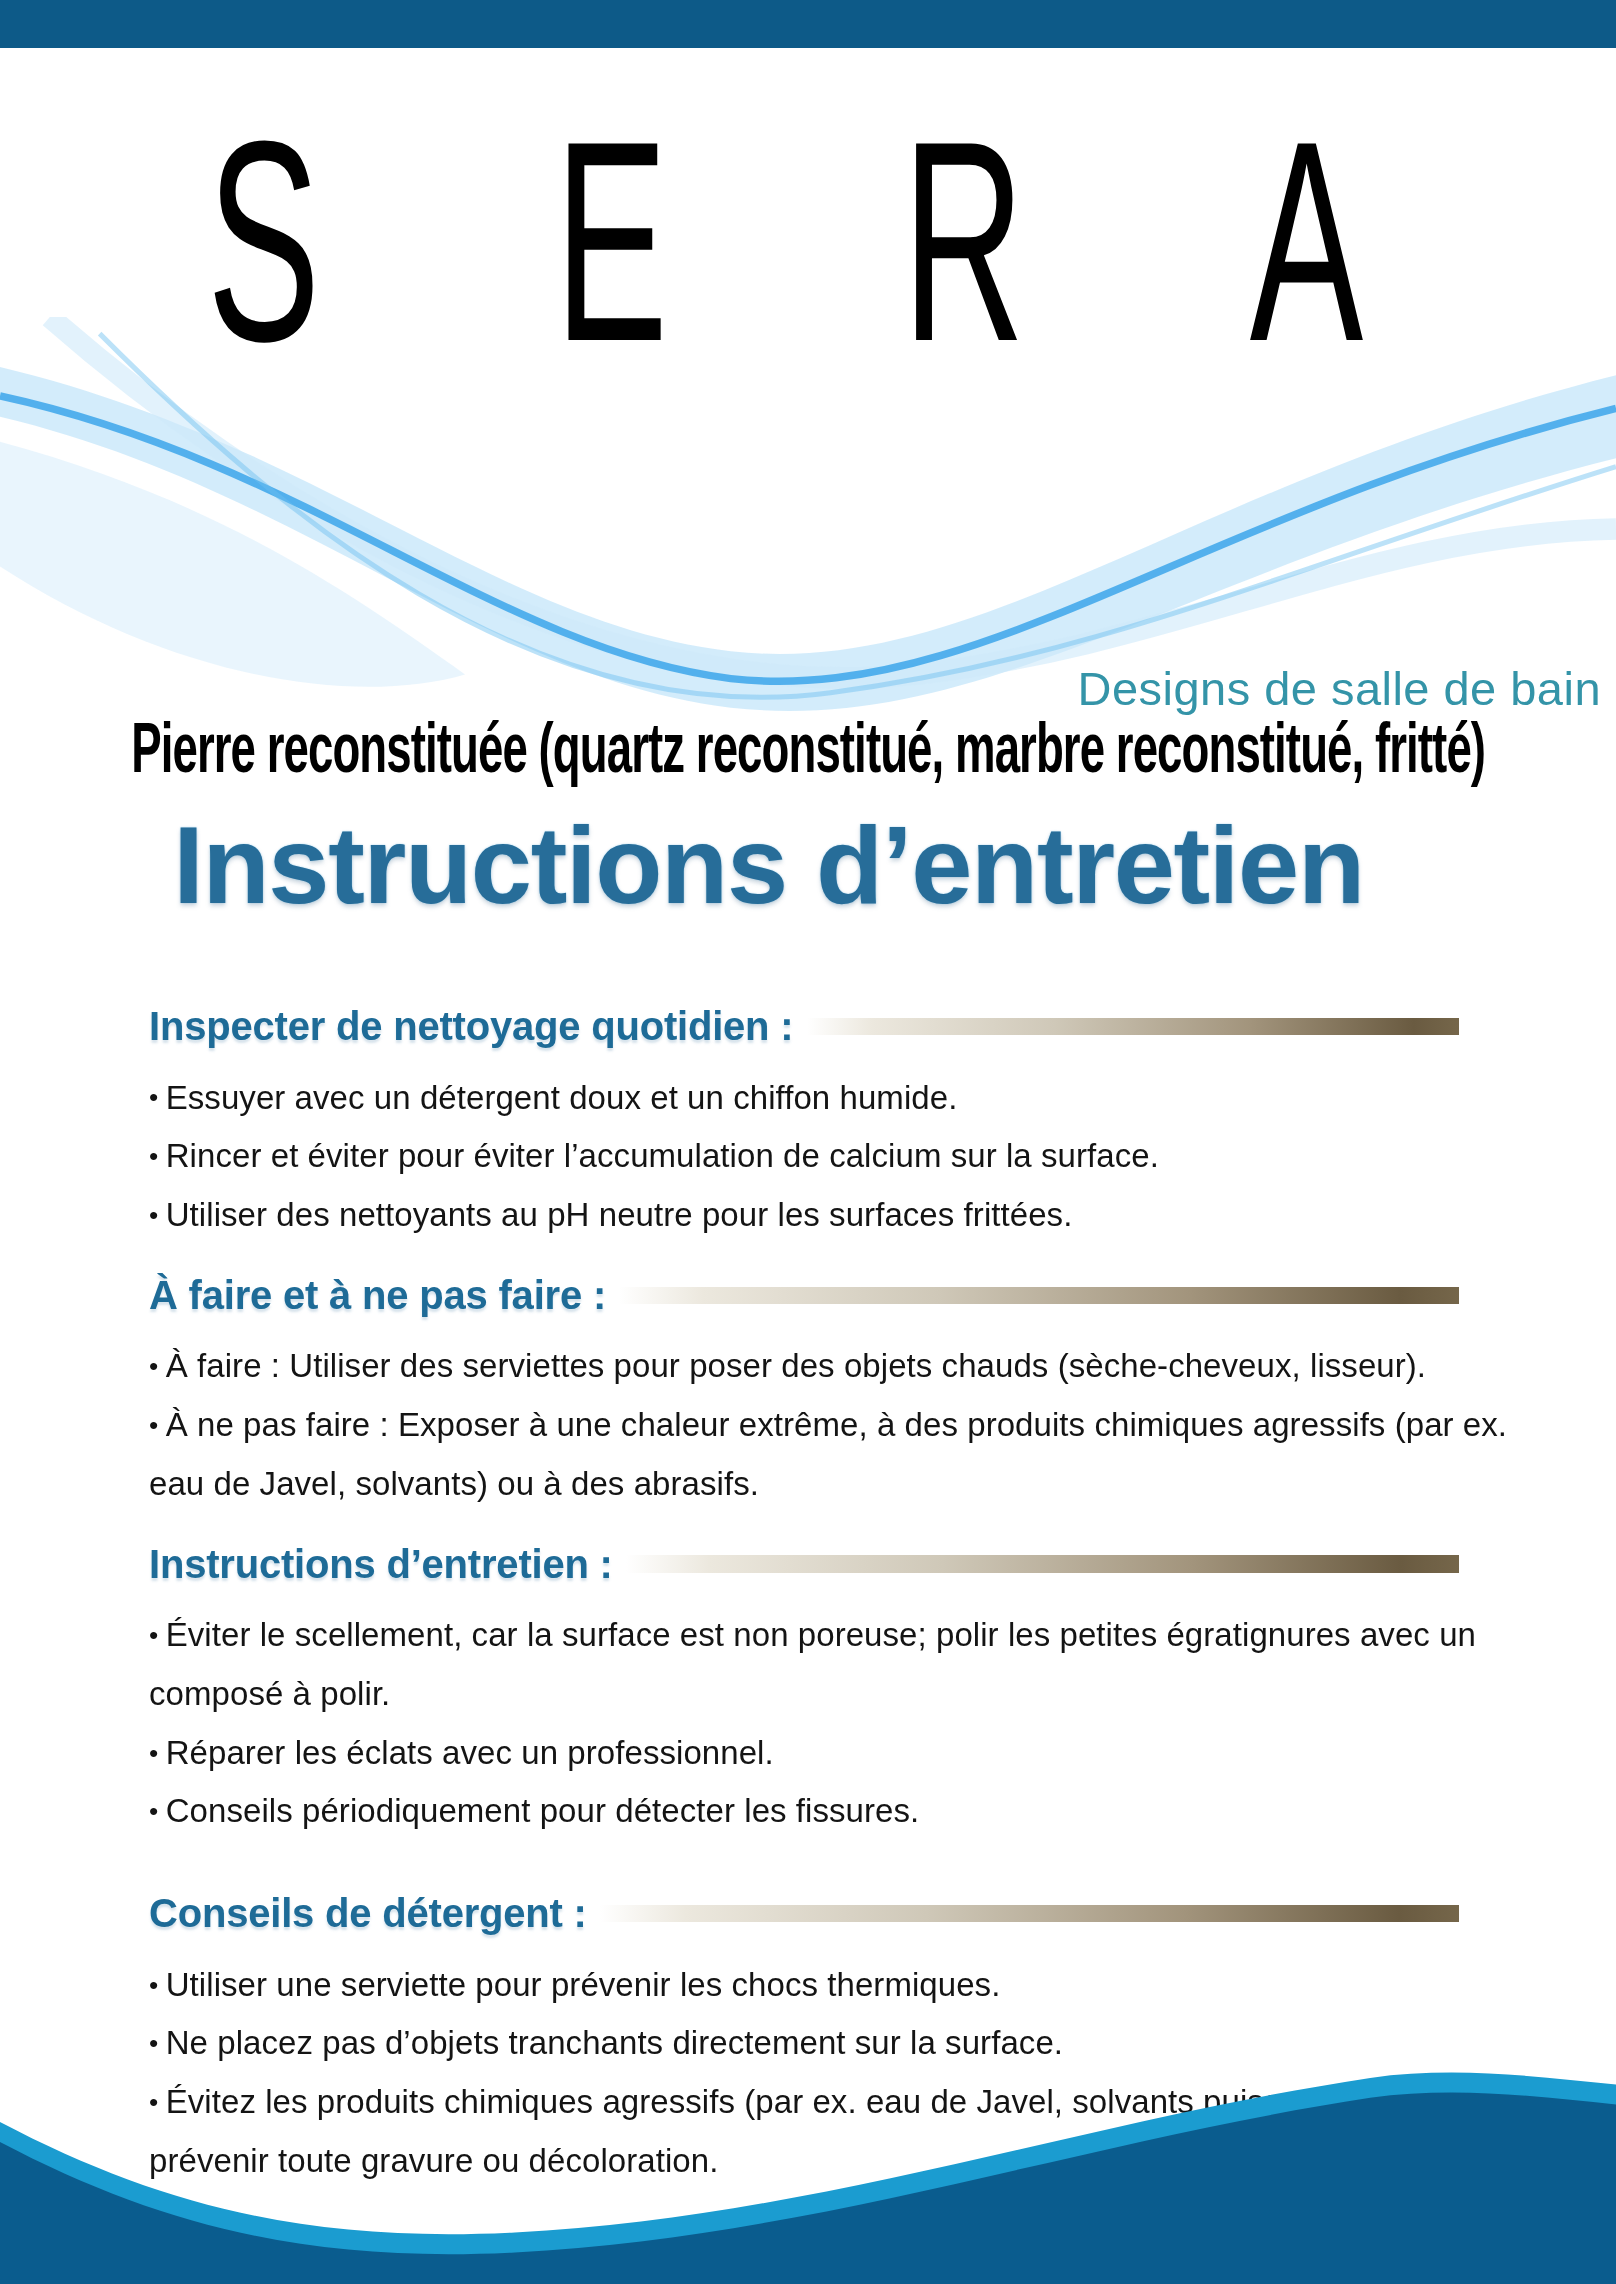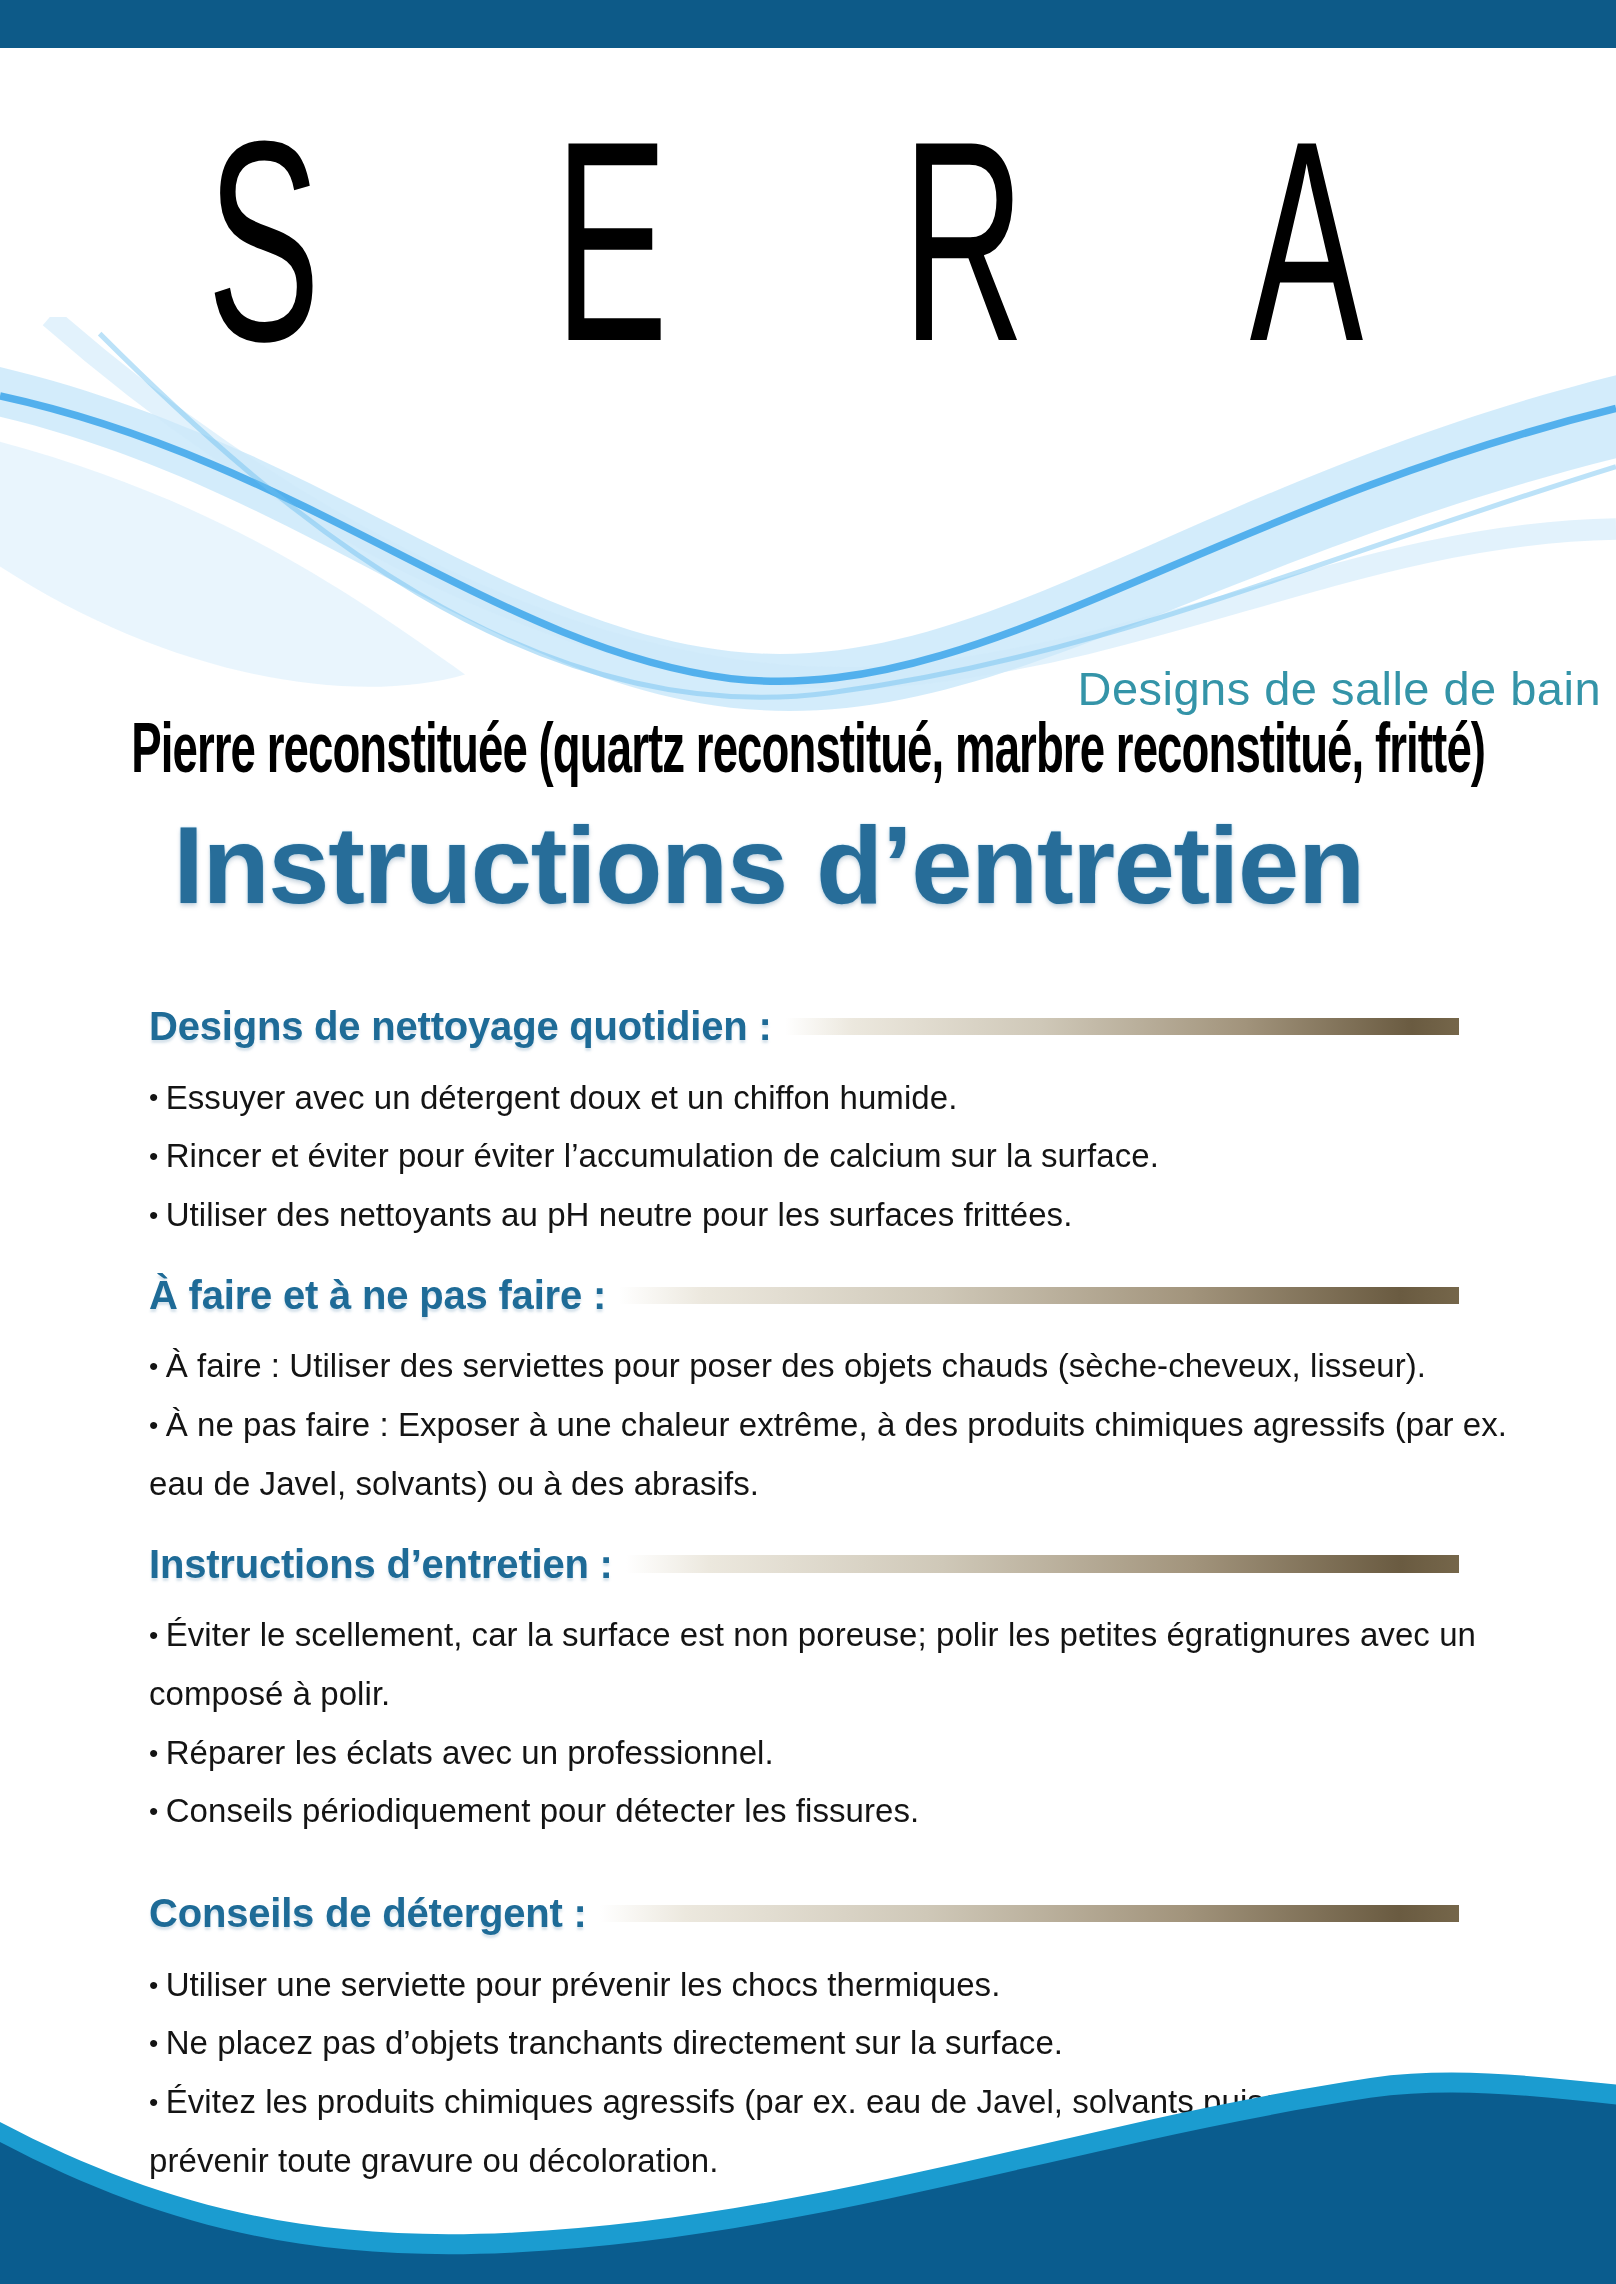--- a/index.html
+++ b/index.html
@@ -137,21 +137,21 @@
   <div class="headline">
     <span>Pierre reconstituée (quartz reconstitué, marbre reconstitué, fritté)</span>
   </div>
 
   <div class="page-title">Instructions d’entretien</div>
 
   <div class="content">
 
     <div class="section">
       <div class="section-head">
-        <span class="section-heading">Designs de nettoyage quotidien :</span>
+        <span class="section-heading">Inspecter de nettoyage quotidien :</span>
         <span class="rule"></span>
       </div>
       <ul class="bullets">
         <li>Essuyer avec un détergent doux et un chiffon humide.</li>
         <li>Rincer et éviter pour éviter l’accumulation de calcium sur la surface.</li>
         <li>Utiliser des nettoyants au pH neutre pour les surfaces frittées.</li>
       </ul>
     </div>
 
     <div class="section">

